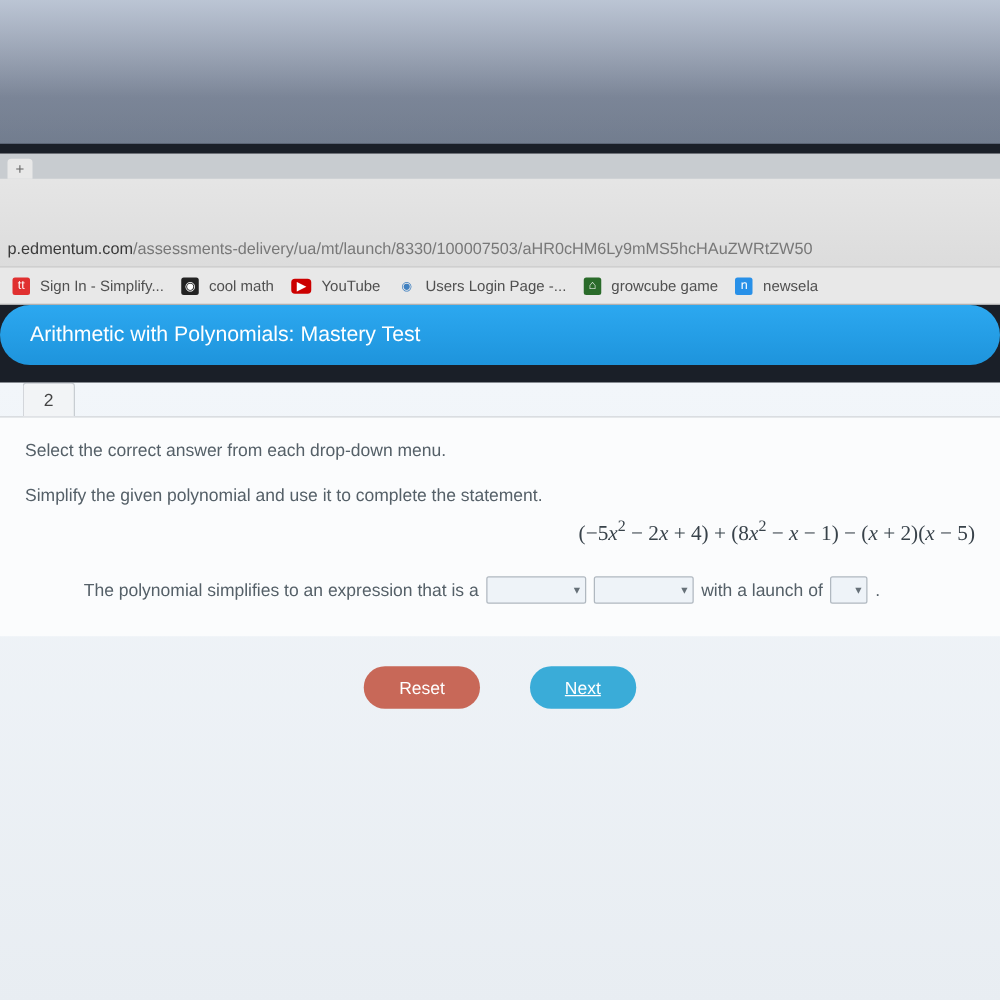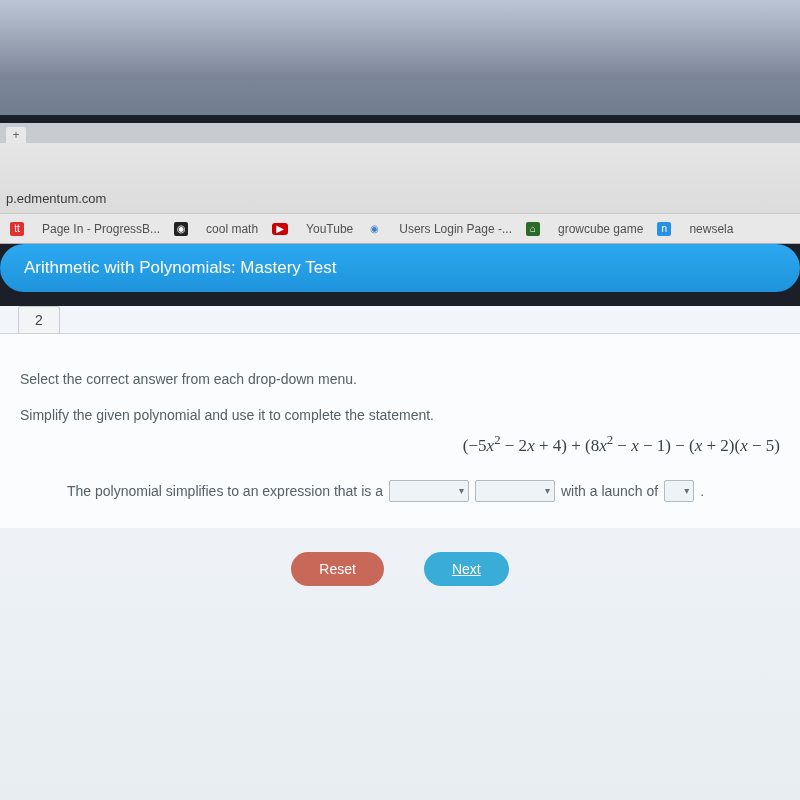--- a/index.html
+++ b/index.html
@@ -67,21 +67,21 @@
       gap: 14px;
       padding: 0 10px;
       font-size: 12px;
       color: #505050;
       background: #e8e8e8;
       border-top: 1px solid #c8c8c8;
     }
     .bookmark {
       display: flex;
       align-items: center;
-      gap: 18px;
+      gap: 8px;
       cursor: pointer;
     }
     .bm-icon {
       width: 14px;
       height: 14px;
       display: inline-flex;
       align-items: center;
       justify-content: center;
       font-size: 10px;
       border-radius: 2px;
@@ -113,21 +113,21 @@
       border-bottom: none;
       padding: 5px 16px;
       margin-left: 18px;
       font-size: 14px;
       color: #444;
       border-radius: 3px 3px 0 0;
     }
     .question-panel {
       background: #fbfcfd;
       border-top: 1px solid #d0d4d8;
-      padding: 37px 20px 26px 20px;
+      padding: 18px 20px 26px 20px;
       color: #556068;
       font-size: 14px;
     }
     .instruction { margin-bottom: 20px; }
     .sub-instruction { margin-bottom: 0; }
     .expression {
       text-align: right;
       font-family: 'Times New Roman', serif;
       font-size: 17px;
       margin: 10px 0 24px 0;
@@ -186,25 +186,26 @@
 <div class="photo-frame">
   <div class="reflection"></div>
 
   <div class="screen-border">
     <div class="browser-chrome">
       <div class="tab-strip">
         <div class="new-tab-btn">+</div>
       </div>
       <div class="url-bar">
         <span class="url-domain">p.edmentum.com</span>
+          <span class="url-path">/assessments-delivery/ua/mt/launch/8330/100007503/aHR0cHM6Ly9mMS5hcHAuZWRtZW50</span>
       </div>
       <div class="bookmarks-bar">
         <div class="bookmark">
           <span class="bm-icon bm-red">tt</span>
-          <span>Page In - ProgressB...</span>
+          <span>Sign In - Simplify...</span>
         </div>
         <div class="bookmark">
           <span class="bm-icon bm-black">◉</span>
           <span>cool math</span>
         </div>
         <div class="bookmark">
           <span class="bm-icon bm-yt">▶</span>
           <span>YouTube</span>
         </div>
         <div class="bookmark">

